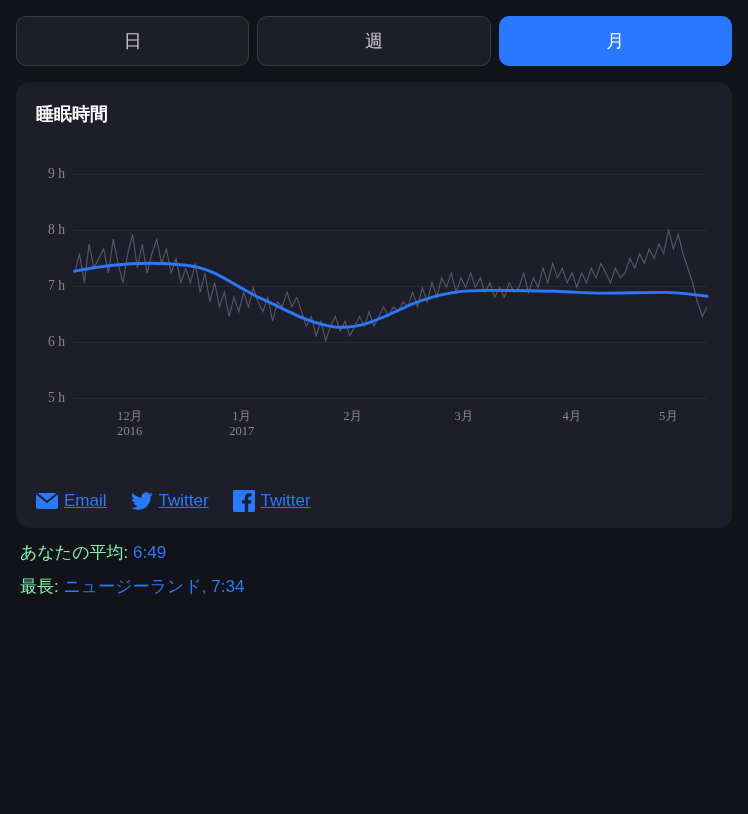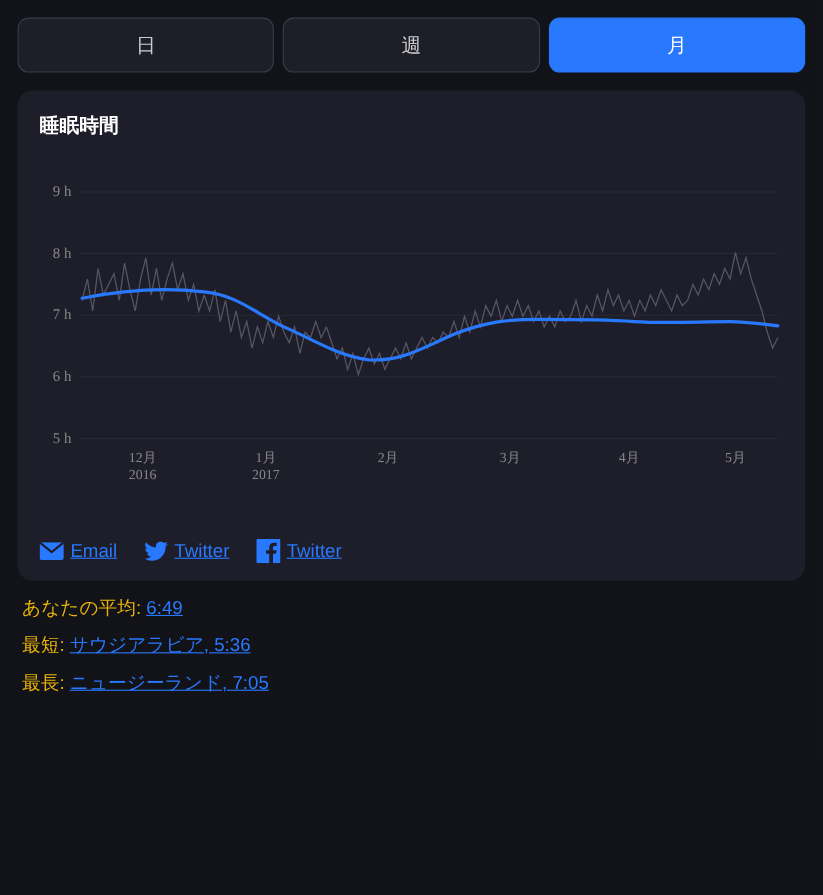--- a/index.html
+++ b/index.html
@@ -91,25 +91,24 @@
     
     .stats-section {
       padding: 8px 4px;
       line-height: 2.0;
     }
     .stat-line {
       font-size: 17px;
       color: #dddddd;
     }
     .stat-label {
-      color: #eab308;
+      color: #86efac;
     }
     .stat-value {
       color: #2979ff;
-      text-decoration: underline;
     }
   </style>
 </head>
 <body>
 
 <div class="tab-bar">
   <div class="tab">日</div>
   <div class="tab">週</div>
   <div class="tab active">月</div>
 </div>
@@ -219,18 +218,15 @@
       <span>Twitter</span>
     </button>
   </div>
 </div>
 
 <div class="stats-section">
   <div class="stat-line">
     <span class="stat-label">あなたの平均: </span><span class="stat-value">6:49</span>
   </div>
   <div class="stat-line">
-    <span class="stat-label">最短: </span><span class="stat-value">サウジアラビア, 5:36</span>
-  </div>
-  <div class="stat-line">
-    <span class="stat-label">最長: </span><span class="stat-value">ニュージーランド, 7:05</span>
+    <span class="stat-label">最長: </span><span class="stat-value">ニュージーランド, 7:34</span>
   </div>
 </div>
 
 </body></html>

